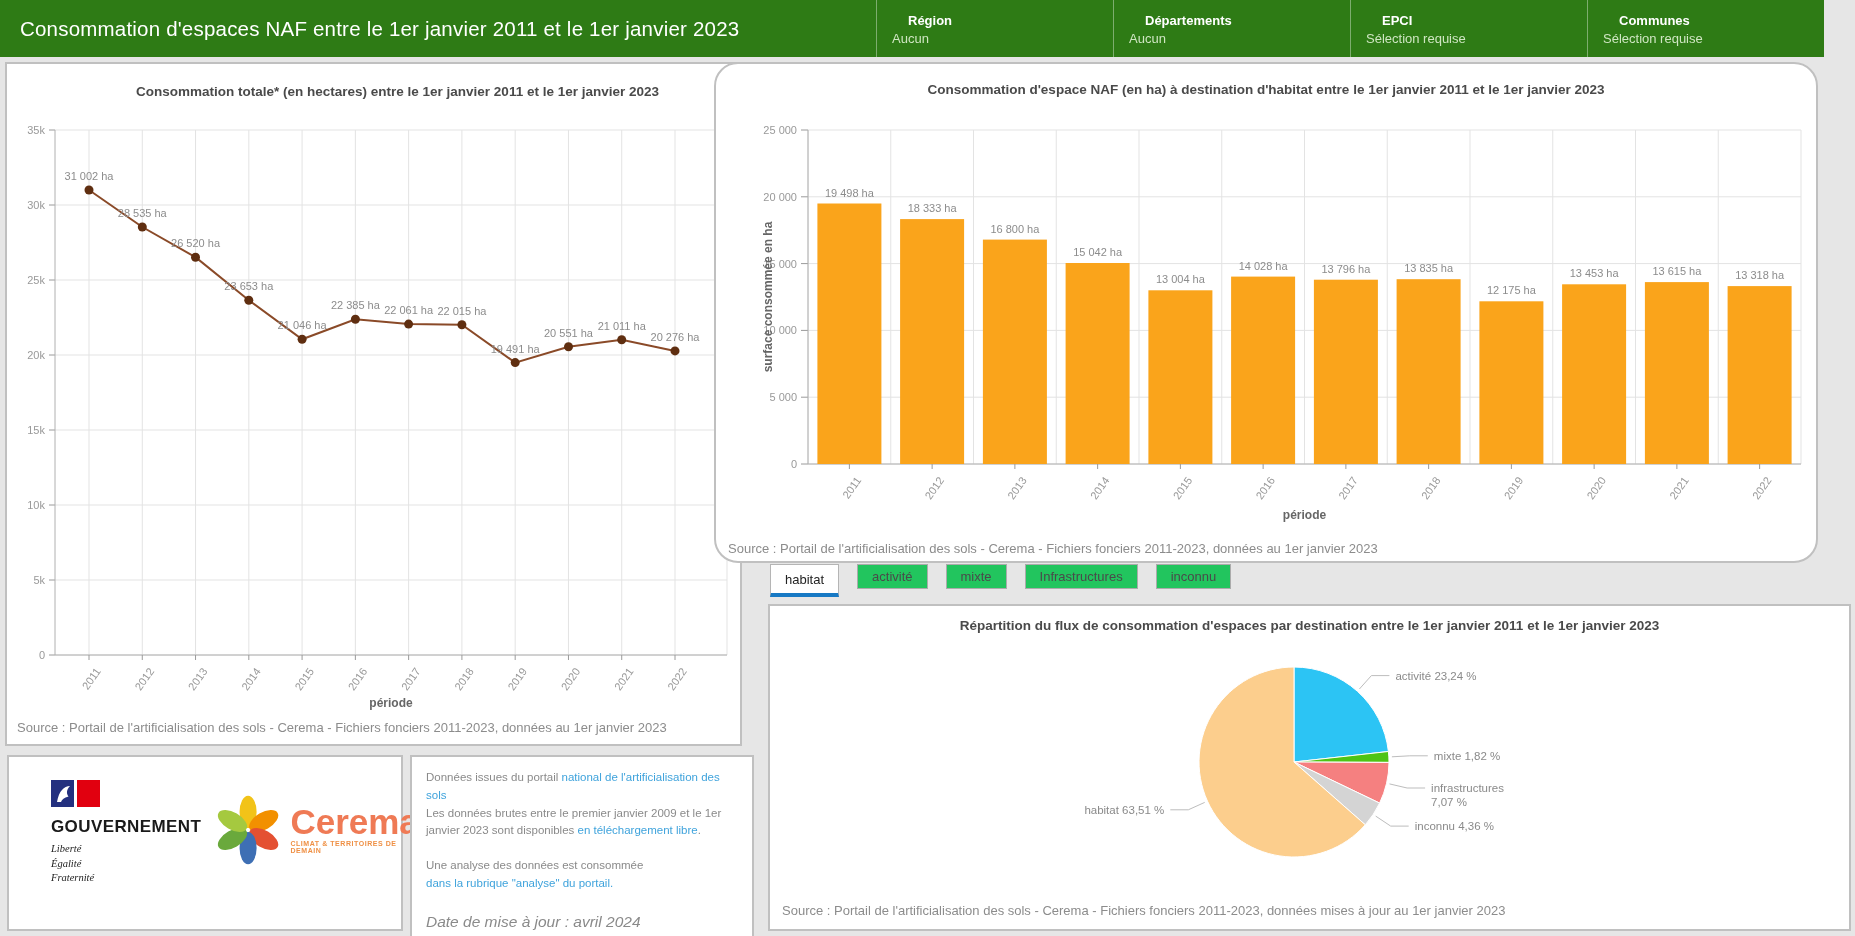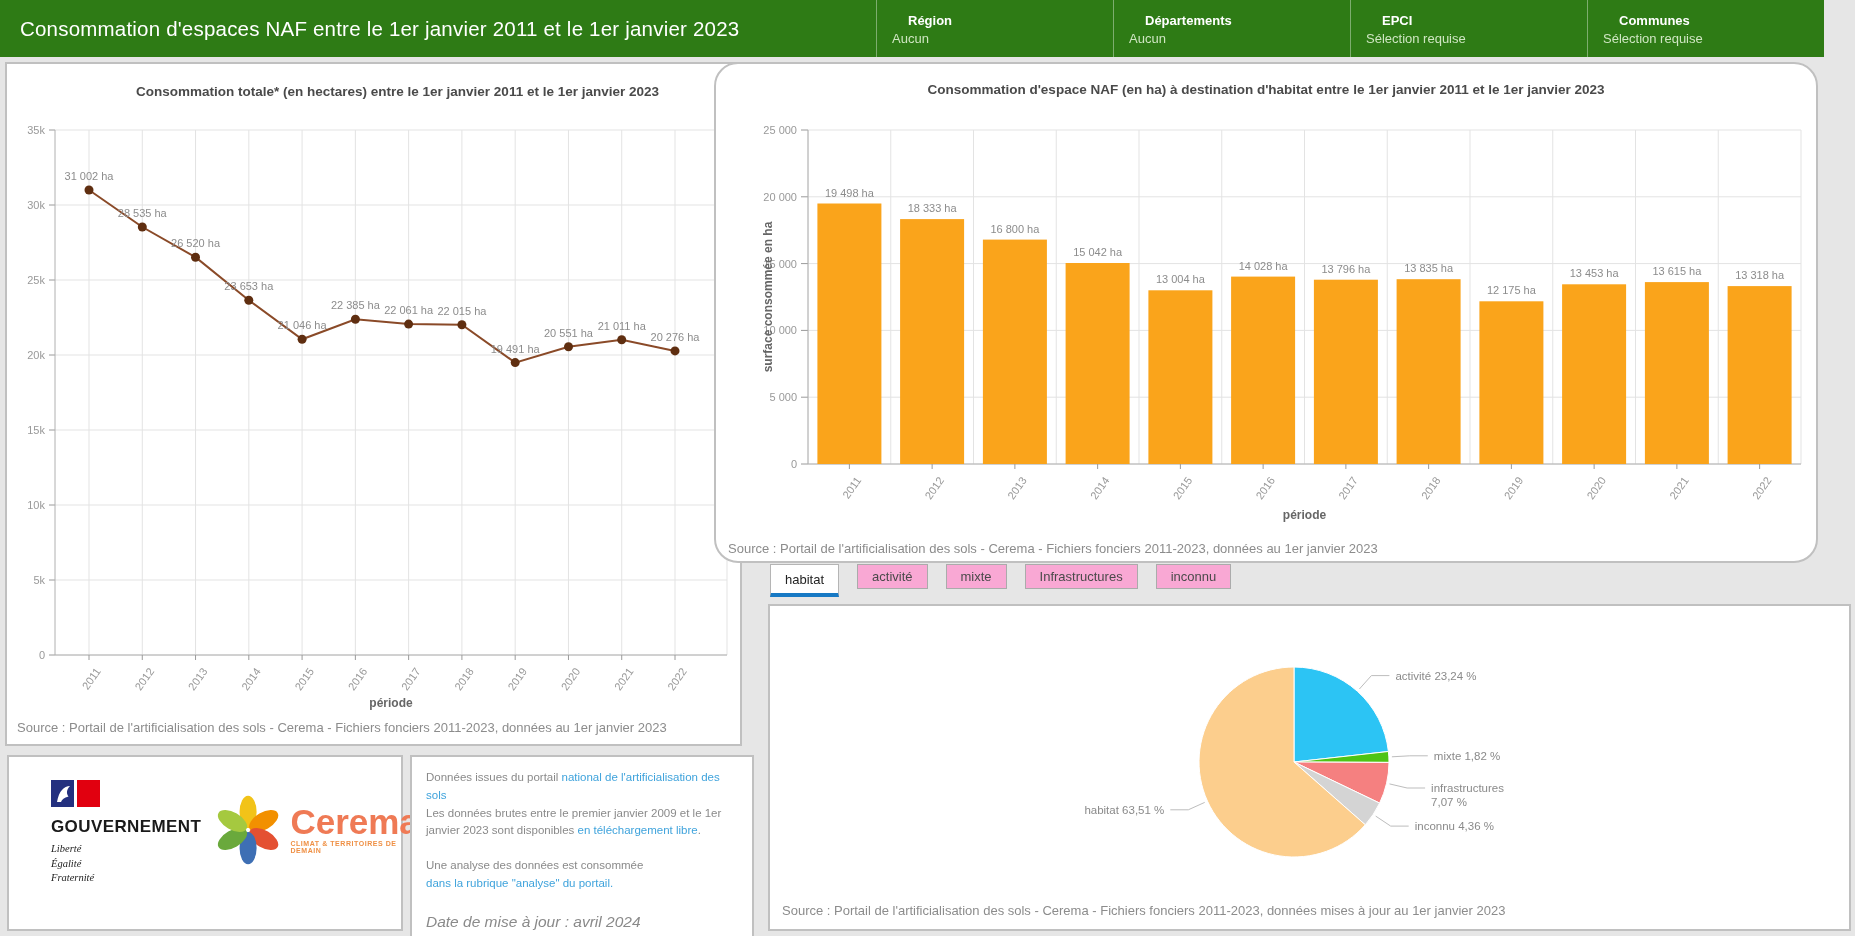--- a/index.html
+++ b/index.html
@@ -40,21 +40,21 @@
   .axis   { stroke:#b0b0b0; stroke-width:1; fill:none; }
   .tick   { stroke:#9a9a9a; stroke-width:1; }
   .ylab, .xlab { fill:#999999; font-size:11px; font-family:"Liberation Sans",sans-serif; }
   .dlab   { fill:#8c8c8c; font-size:11px; font-family:"Liberation Sans",sans-serif; }
   .axtitle{ fill:#666666; font-size:12px; font-weight:bold; font-family:"Liberation Sans",sans-serif; }
   .plab   { fill:#8a8a8a; font-size:11.5px; font-family:"Liberation Sans",sans-serif; }
   .leader { stroke:#bdbdbd; stroke-width:1; fill:none; }
 
   
   .tabs { position:absolute; left:770px; top:564px; height:37px; display:flex; align-items:flex-start; gap:18px; }
-  .tab { height:25px; padding:0 14px; display:flex; align-items:center; background:#f9a8d4; border:1px solid #ababab; color:#4a4a4a; font-size:13px; margin-bottom:5px; cursor:pointer; box-sizing:border-box; }
+  .tab { height:25px; padding:0 14px; display:flex; align-items:center; background:#22c55e; border:1px solid #ababab; color:#4a4a4a; font-size:13px; margin-bottom:5px; cursor:pointer; box-sizing:border-box; }
   .tab.active { height:33px; background:#ffffff; border:1px solid #b5b5b5; border-bottom:4px solid #1779c4; color:#222222; margin-bottom:0; }
 
   
   #logos-card { display:flex; align-items:flex-start; }
   .gov { margin:22px 0 0 42px; }
   .gov-name { font-size:17px; font-weight:bold; color:#1a1a1a; letter-spacing:.4px; margin-top:5px; }
   .gov-motto { font-family:"Liberation Serif",serif; font-style:italic; font-size:10.5px; color:#222222; line-height:1.4; margin-top:5px; }
   .cerema { margin:36px 0 0 12px; display:flex; align-items:center; gap:7px; }
   .cerema-name { font-size:35px; font-weight:bold; color:#ef7a55; line-height:.9; }
   .cerema-tagline { font-size:7px; font-weight:bold; color:#ef9045; letter-spacing:.55px; margin-top:3px; }
@@ -281,20 +281,21 @@
 
   <nav class="tabs">
     <div class="tab active">habitat</div>
     <div class="tab">activité</div>
     <div class="tab">mixte</div>
     <div class="tab">Infrastructures</div>
     <div class="tab">inconnu</div>
   </nav>
 
   <section class="card" id="pie-card">
+    <h2 class="chart-title">Répartition du flux de consommation d'espaces par destination entre le 1er janvier 2011 et le 1er janvier 2023</h2>
     <svg id="pie-svg" width="1079" height="258">
         <path d="M524,122 L524.0,27.0 A95,95 0 0 1 618.4,111.5 Z" fill="#2cc4f4" stroke="#ffffff" stroke-width="1"></path>
         <path d="M524,122 L618.4,111.5 A95,95 0 0 1 619.0,122.4 Z" fill="#4ec414" stroke="#ffffff" stroke-width="1"></path>
         <path d="M524,122 L619.0,122.4 A95,95 0 0 1 609.6,163.1 Z" fill="#f58080" stroke="#ffffff" stroke-width="1"></path>
         <path d="M524,122 L609.6,163.1 A95,95 0 0 1 595.3,184.8 Z" fill="#d4d4d4" stroke="#ffffff" stroke-width="1"></path>
         <path d="M524,122 L595.3,184.8 A95,95 0 1 1 524.0,27.0 Z" fill="#fcce8d" stroke="#ffffff" stroke-width="1"></path>
         <polyline class="leader" points="589.4,49.0 601.4,35.6 619.4,35.6"></polyline>
         <text class="plab" x="625.4" y="39.6" text-anchor="start"><tspan x="625.4" dy="0">activité 23,24 %</tspan></text>
         <polyline class="leader" points="621.9,116.8 639.8,115.8 657.8,115.8"></polyline>
         <text class="plab" x="663.8" y="119.8" text-anchor="start"><tspan x="663.8" dy="0">mixte 1,82 %</tspan></text>

